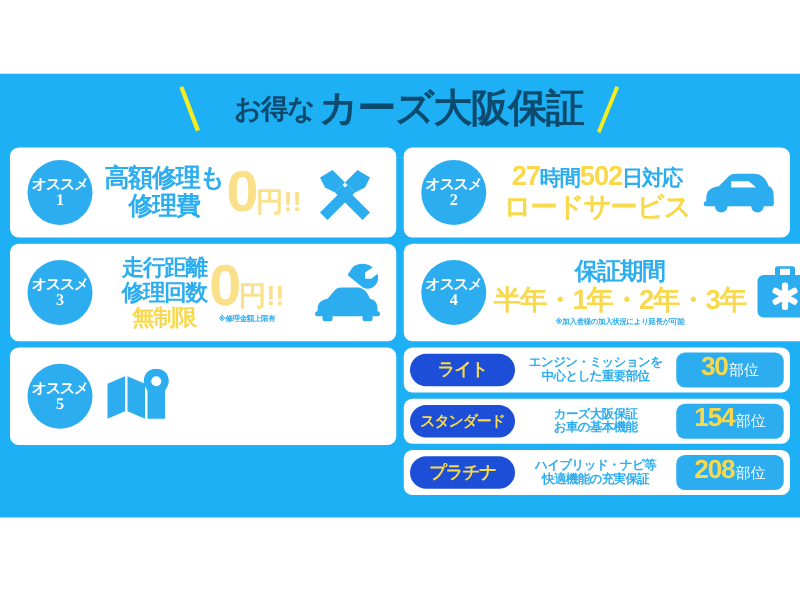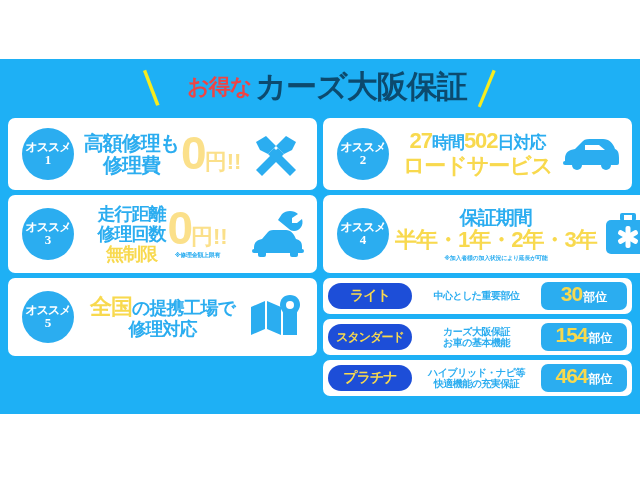--- a/index.html
+++ b/index.html
@@ -23,21 +23,21 @@
     display:flex;align-items:center;justify-content:center;
     gap:4px;
   }
   .headline .slash{
     color:#f7ec1e;font-size:34px;font-weight:bold;line-height:1;
     display:inline-block;
   }
   .headline .slash.l{transform:rotate(20deg) translateY(-2px);}
   .headline .slash.r{transform:rotate(-20deg) translateY(-2px);}
   .headline .small{
-    color:#ef4444;font-size:22px;font-weight:bold;letter-spacing:-1px;margin-left:14px;
+    color:#0c4a6e;font-size:22px;font-weight:bold;letter-spacing:-1px;margin-left:14px;
   }
   .headline .big{
     color:#0c4a6e;font-size:31px;font-weight:bold;letter-spacing:-1px;
   }
 
   
   .grid{position:absolute;left:8px;top:118px;width:624px;}
   .row{display:flex;gap:6px;margin-bottom:5px;}
 
   .card{
@@ -99,21 +99,21 @@
   .pill.small{font-size:12px;}
   .pdesc{
     flex:1 1 auto;text-align:center;color:#2badf0;font-weight:bold;
     font-size:10px;line-height:1.15;letter-spacing:-0.5px;
   }
   .pcount{
     flex:0 0 86px;height:28px;border-radius:7px;background:#2badf0;
     display:flex;align-items:baseline;justify-content:center;gap:1px;
   }
   .pcount .num{color:#f8d94e;font-weight:bold;font-size:21px;letter-spacing:-1px;}
-  .pcount .unit{color:#ffffff;font-weight:bold;font-size:12px;}
+  .pcount .unit{color:#ffffff;font-weight:normal;font-size:12px;}
 </style>
 </head>
 <body>
 
 <div class="page">
   <div class="banner"></div>
 
   <div class="headline">
     <span class="slash l">＼</span>
     <span class="small">お得な</span>
@@ -245,49 +245,41 @@
       </div>
     </div>
 
     <div class="row">
 
       <div class="card tall">
         <div class="badge">
           <span class="b-txt">オススメ</span>
           <span class="b-num">5</span>
         </div>
-        <div class="body">
-          <div class="txtblock">
-            <span class="mix">
-              <span class="yel s22">全国</span>
-              <span class="blue s18">の提携工場で</span>
-            </span>
-            <span class="ln blue s18">修理対応</span>
-          </div>
-        </div>
         <div class="icon">
           <svg width="54" height="44" viewBox="0 0 54 44">
             <g fill="#2badf0">
               <path d="M2 12 L16 6 L16 34 L2 40 Z"></path>
               <path d="M18 6 L32 12 L32 40 L18 34 Z"></path>
               <path d="M34 12 L48 6 L48 40 L34 40 Z"></path>
             </g>
             <g fill="#2badf0">
               <path d="M41 0 C47 0 51 4 51 10 C51 16 41 26 41 26 C41 26 31 16 31 10 C31 4 35 0 41 0 Z"></path>
             </g>
             <circle cx="41" cy="10" r="4" fill="#ffffff"></circle>
           </svg>
         </div>
       </div>
 
       <div class="plans">
 
         <div class="plan">
           <div class="pill">ライト</div>
           <div class="pdesc">
+            <div>エンジン・ミッションを</div>
             <div>中心とした重要部位</div>
           </div>
           <div class="pcount">
             <span class="num">30</span>
             <span class="unit">部位</span>
           </div>
         </div>
 
         <div class="plan">
           <div class="pill small">スタンダード</div>
@@ -301,21 +293,21 @@
           </div>
         </div>
 
         <div class="plan">
           <div class="pill">プラチナ</div>
           <div class="pdesc">
             <div>ハイブリッド・ナビ等</div>
             <div>快適機能の充実保証</div>
           </div>
           <div class="pcount">
-            <span class="num">464</span>
+            <span class="num">208</span>
             <span class="unit">部位</span>
           </div>
         </div>
 
       </div>
     </div>
 
   </div>
 </div>
 

